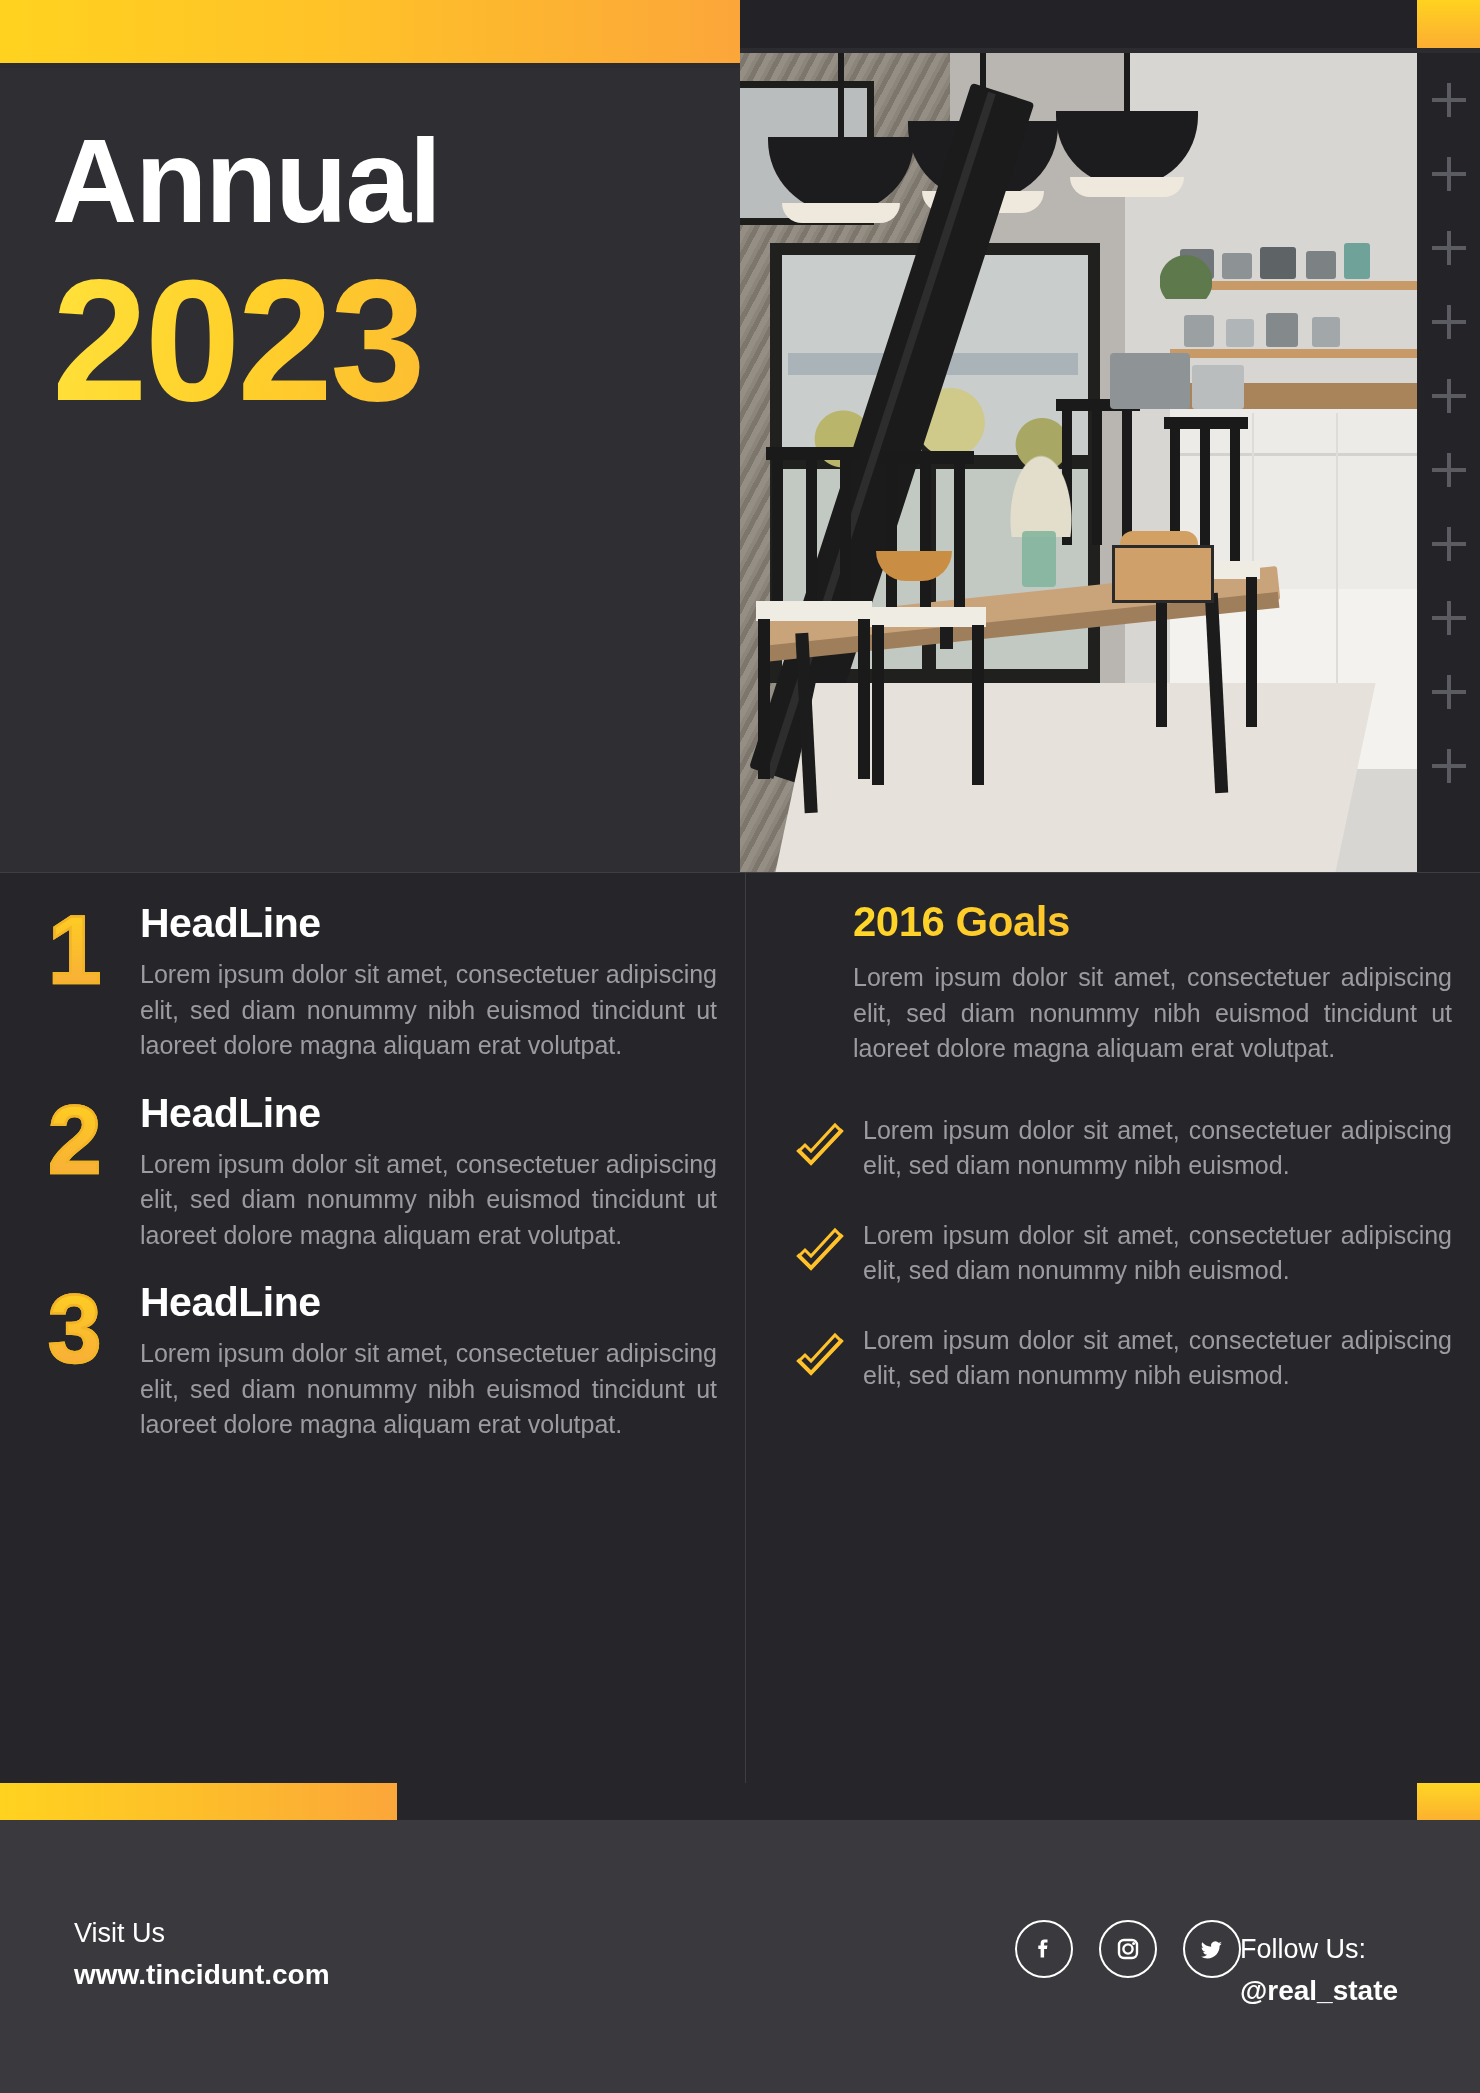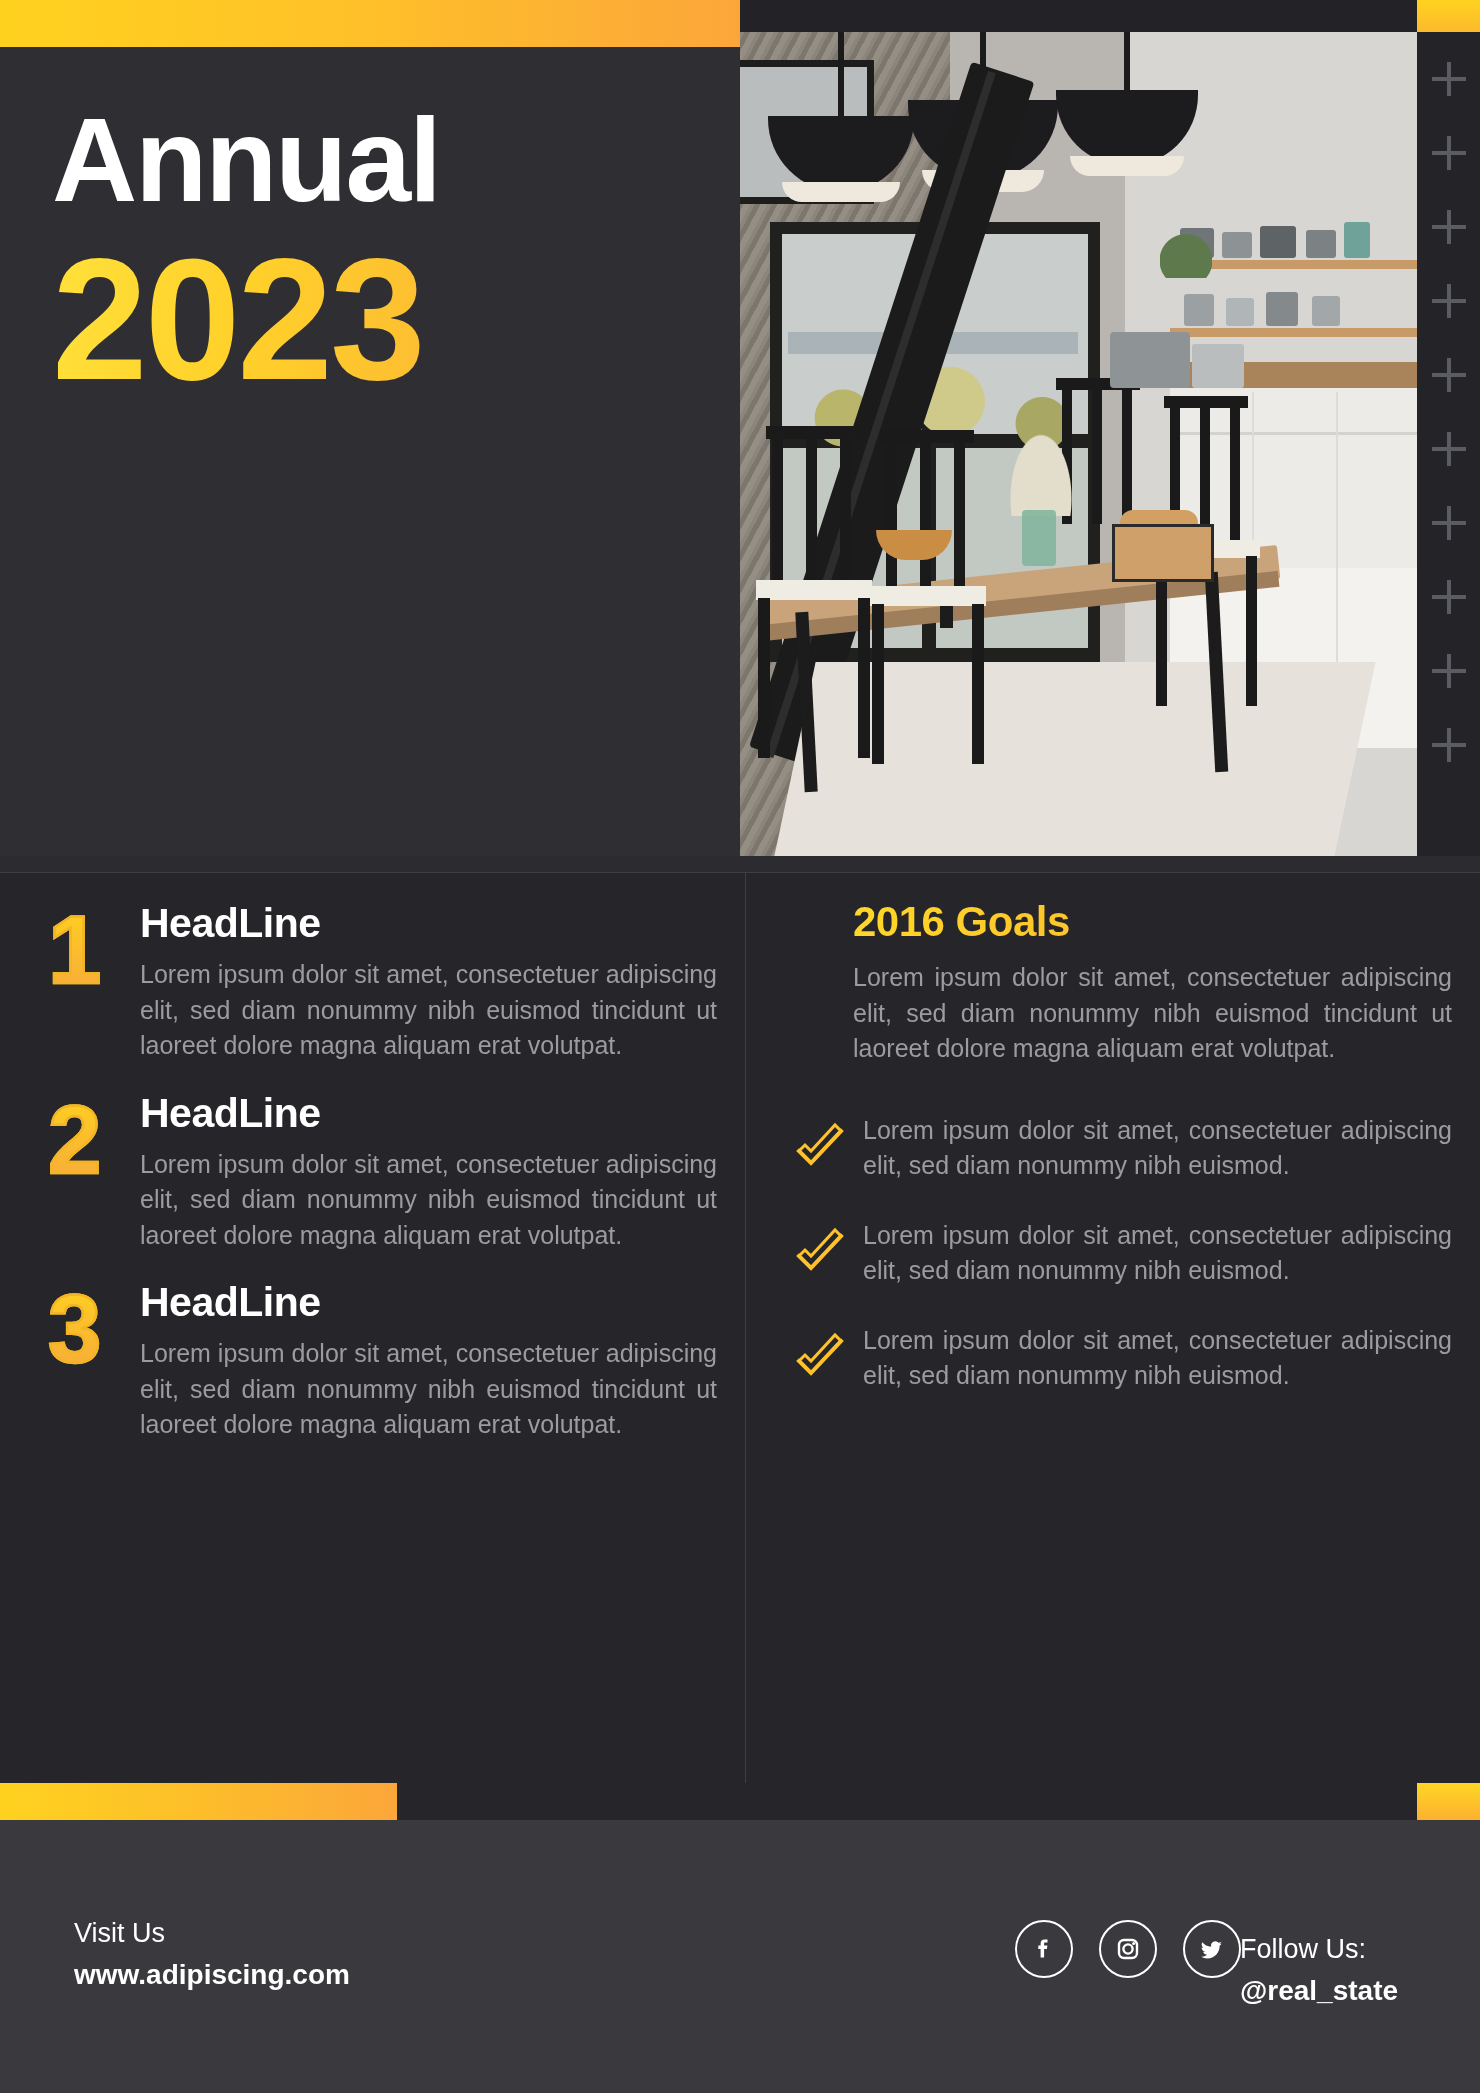--- a/index.html
+++ b/index.html
@@ -7,21 +7,21 @@
   .poster{position:relative;width:1480px;height:2093px;background:#2b2b30;overflow:hidden;}
 
   
   .topbar-left{position:absolute;left:0;top:0;width:740px;height:63px;
     background:linear-gradient(90deg,#ffd21f 0%,#ffc228 45%,#fba63a 100%);}
   .topbar-right{position:absolute;left:1417px;top:0;width:63px;height:48px;
     background:linear-gradient(180deg,#ffd21f 0%,#fcae33 100%);}
   .top-dark{position:absolute;left:740px;top:0;width:677px;height:48px;background:#232327;}
 
   
-  .hero{position:absolute;left:0;top:47px;width:1480px;height:809px;background:#6d28d9;}
+  .hero{position:absolute;left:0;top:68px;width:1480px;height:809px;background:#6d28d9;}
   .hero-left{position:absolute;left:0;top:0;width:740px;height:809px;background:#2e2e33;}
   .hero-photo{position:absolute;left:740px;top:-15px;width:677px;height:824px;overflow:hidden;background:#9aa0a3;}
   .plus-col{position:absolute;left:1417px;top:-15px;width:63px;height:824px;background:#242428;}
   .plus-col .pl{position:absolute;left:50%;transform:translateX(-50%);width:34px;height:34px;}
   .plus-col .pl:before,.plus-col .pl:after{content:"";position:absolute;background:#5b5c61;}
   .plus-col .pl:before{left:0;top:15px;width:34px;height:4px;}
   .plus-col .pl:after{left:15px;top:0;width:4px;height:34px;}
 
   
   .title-wrap{position:absolute;left:52px;top:55px;width:660px;}
@@ -318,21 +318,21 @@
   </div>
 
   <div class="botmid"></div>
   <div class="botbar-left"></div>
   <div class="botbar-right"></div>
 
   <div class="footer"></div>
 
   <div class="visit">
     <p class="l1">Visit Us</p>
-    <p class="l2">www.adipiscing.com</p>
+    <p class="l2">www.tincidunt.com</p>
   </div>
 
 
   <div class="socials">
     <span class="sico">
       <svg width="28" height="28" viewBox="0 0 28 28">
         <path d="M17.5 7.5h-2.2c-.9 0-1.2.4-1.2 1.2v1.9h3.3l-.5 3.4h-2.8v8.5h-3.5v-8.5H8.3v-3.4h2.3V8.4c0-2.4 1.4-3.9 3.9-3.9h3z" fill="#ffffff"></path>
       </svg>
     </span>
     <span class="sico">

